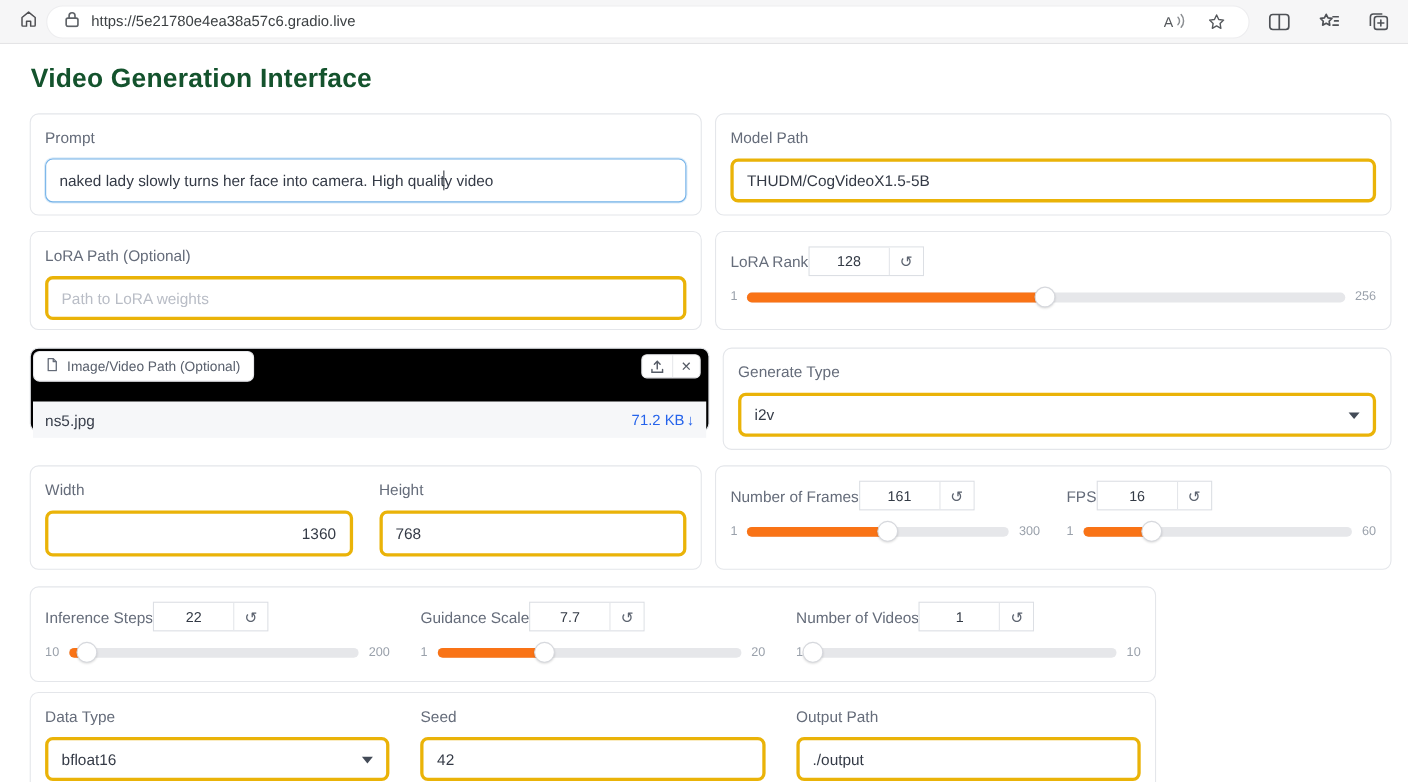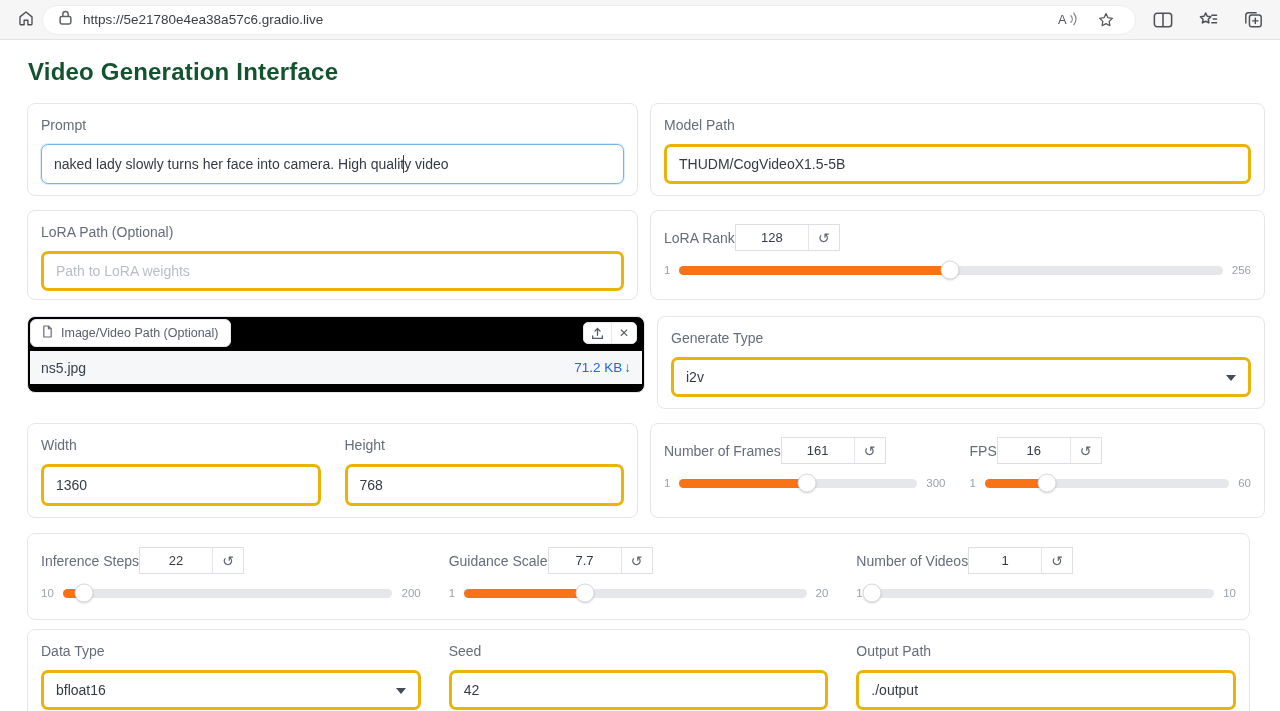--- a/index.html
+++ b/index.html
@@ -17,21 +17,21 @@
   .bar-right { display:flex; align-items:center; gap:25px; margin-left:17px; }
   .bar-ico { display:flex; align-items:center; justify-content:center; cursor:pointer; }
 
   
   h1.page-title { font-size:24px; line-height:28px; font-weight:700; color:#14532d;
     margin:18px 0 17px 28px; letter-spacing:.2px; }
   .rows { padding-left:27px; }
   .row { display:flex; gap:12px; width:1238px; align-items:flex-start; }
   .mb14{margin-bottom:14px;} .mb18{margin-bottom:16px;} .mb15{margin-bottom:15px;} .mb9{margin-bottom:9px;}
   .panel { border:1px solid #e4e6ea; border-radius:8px; background:#fff; padding:13px; }
-  .w-left{width:611px;} .w-right{width:615px;} .w-full{width:1223px;}
+  .w-left{width:611px;} .w-right{width:615px;} .w-full{width:1024px;}
   .h93{height:93px;} .h90{height:90px;} .h95{height:95px;} .h87{height:87px;} .h96{height:96px;}
 
   .field-label { display:block; font-size:14px; color:#656c7a; margin-bottom:11px;
     white-space:nowrap; overflow:hidden; }
   .tb { width:100%; height:40px; border:3px solid #eab308; border-radius:7px; background:#fff;
     padding:0 12px; font-size:14px; color:#343a46; font-family:inherit; outline:none; display:block; }
   .tb::placeholder { color:#b9bdc6; }
   .prompt-wrap { position:relative; }
   .prompt-wrap .tb { border:1px solid #74b2e8; box-shadow:0 0 0 1px rgba(116,178,232,.25); }
   .caret { position:absolute; left:362px; top:11px; width:1px; height:18px; background:#373c44; }
@@ -66,21 +66,21 @@
   .file-comp { position:relative; width:618px; height:77px; border:1px solid #e4e6ea;
     border-radius:8px; background:#000000; }
   .file-badge { position:absolute; top:2px; left:2px; display:flex; align-items:center; gap:8px;
     border:1px solid #e7e8eb; border-radius:6px; padding:5px 11px; background:#fff;
     font-size:12.5px; color:#59606d; }
   .file-actions { position:absolute; top:5px; right:7px; display:flex; align-items:center;
     border:1px solid #e7e8eb; border-radius:5px; height:22px; background:#fff; }
   .fa-btn { border:none; background:transparent; padding:0 7px; height:100%; cursor:pointer;
     display:flex; align-items:center; color:#555b66; font-size:12px; font-family:inherit; }
   .fa-btn + .fa-btn { border-left:1px solid #e7e8eb; }
-  .file-row { position:absolute; top:34px; left:2px; right:2px; height:33px; background:#f6f7f9;
+  .file-row { position:absolute; top:48px; left:2px; right:2px; height:33px; background:#f6f7f9;
     display:flex; align-items:center; justify-content:space-between; padding:0 11px; cursor:pointer; }
   .file-name { font-size:14px; color:#3a404c; }
   .file-size { font-size:13.5px; color:#2563eb; display:flex; gap:2px; align-items:center; }
 </style>
 </head>
 <body>
 
 <div class="browser-bar">
   <div class="home-btn">
     <span>
@@ -212,21 +212,21 @@
         <span class="dd-arrow"></span>
       </div>
     </div>
   </div>
 
   <div class="row mb15">
     <div class="panel w-left h95">
       <div class="duo">
         <div>
           <span class="field-label">Width</span>
-          <input class="tb" style="height: 42px;" value="1360">
+          <input class="tb" style="height: 42px; text-align: right;" value="1360">
         </div>
         <div>
           <span class="field-label">Height</span>
           <input class="tb" style="height: 42px;" value="768">
         </div>
       </div>
     </div>
     <div class="panel w-right h95">
       <div class="duo">
         <div>

